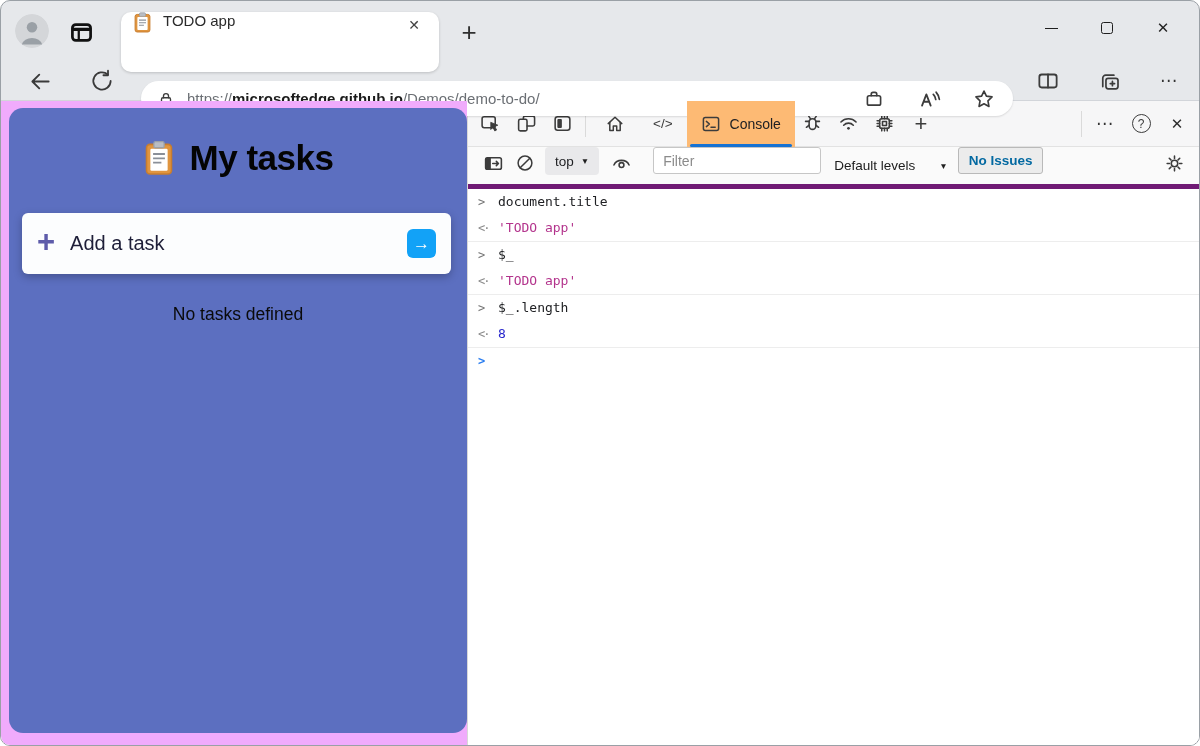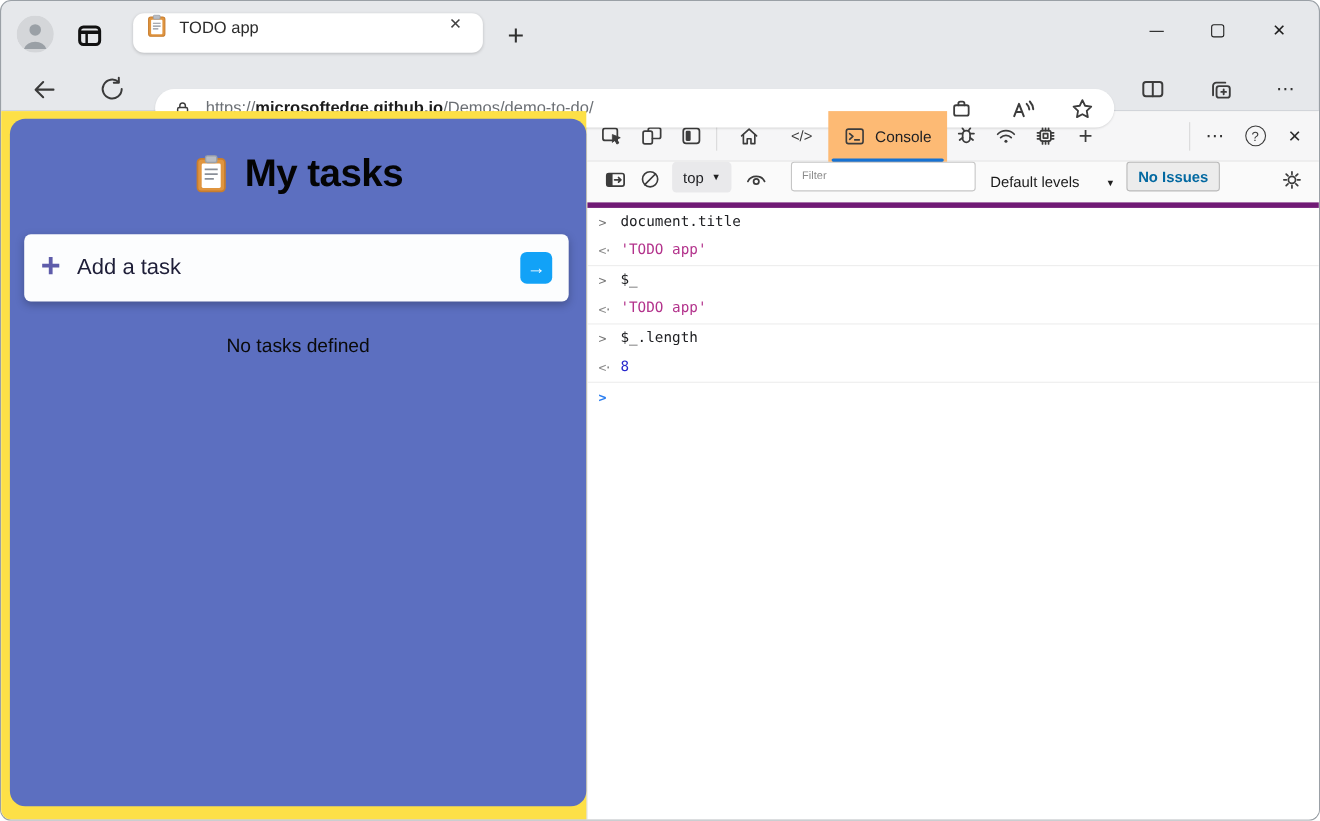--- a/index.html
+++ b/index.html
@@ -6,22 +6,22 @@
   html,body { width:1200px; height:746px; background:#fff; font-family:"Liberation Sans","DejaVu Sans",sans-serif; }
   button { background:none; border:none; font-family:inherit; cursor:pointer; padding:0; }
 
   .window { position:absolute; inset:0; border:1px solid #9aa0a6; border-radius:10px; overflow:hidden;
             background:#e6e8eb; display:flex; flex-direction:column; }
 
   
   .titlebar { height:60px; position:relative; flex:none; }
   .avatar-btn { position:absolute; left:14px; top:13px; width:34px; height:34px; border-radius:50%; overflow:hidden; }
   .ws-btn { position:absolute; left:66px; top:17px; width:28px; height:28px; display:flex; align-items:center; justify-content:center; }
-  .tab { position:absolute; left:120px; top:11px; width:318px; height:36px; background:#fff; border-radius:10px;
-         box-shadow:0 1px 3px rgba(0,0,0,.18); display:flex; align-items:flex-end; padding:14px 12px; }
+  .tab { position:absolute; left:120px; top:11px; width:318px; height:60px; background:#fff; border-radius:10px;
+         box-shadow:0 1px 3px rgba(0,0,0,.18); display:flex; align-items:flex-start; padding:0 12px; }
   .tab-fav { margin-right:11px; display:flex; }
   .tab-title { flex:1; font-size:15px; color:#2b2b2b; white-space:nowrap; overflow:hidden; }
   .tab-close { width:26px; height:26px; font-size:14px; color:#424242; border-radius:4px; }
   .newtab { position:absolute; left:452px; top:15px; width:32px; height:32px; font-size:26px; font-weight:300; color:#303030; line-height:30px; }
   .wincontrols { position:absolute; right:8px; top:4px; display:flex; }
   .wc-btn { width:56px; height:46px; display:flex; align-items:center; justify-content:center; color:#1f1f1f; font-size:15px; }
   .min-glyph { display:block; width:13px; border-top:1.6px solid #1f1f1f; }
   .max-glyph { display:block; width:12px; height:12px; border:1.5px solid #1f1f1f; border-radius:2.5px; }
 
   
@@ -29,21 +29,21 @@
   .nav-btn { position:absolute; top:5px; width:30px; height:30px; display:flex; align-items:center; justify-content:center; }
   .addressbar { position:absolute; left:140px; top:20px; width:872px; height:35px; border-radius:18px; background:#fff;
                 box-shadow:0 1px 2px rgba(0,0,0,.12); display:flex; align-items:center; padding:0 18px 0 16px; }
   .url { font-size:15px; color:#6b6f74; margin-left:12px; flex:1; white-space:nowrap; overflow:hidden; }
   .url .strong { color:#1c1c1c; font-weight:700; }
   .pill-icons { display:flex; align-items:center; gap:32px; }
   .pill-icon { display:flex; }
 
   
   .content { flex:1; display:flex; min-height:0; background:#fff; }
-  .page { width:532px; flex:none; position:relative; background:#fde047; }
+  .page { width:466px; flex:none; position:relative; background:#f0abfc; }
   .todo-card { position:absolute; left:8px; top:7px; right:0; bottom:12px; background:#5c6fc0; border-radius:14px; }
   .app-header { display:flex; justify-content:center; align-items:center; gap:15px; padding-top:30px; }
   .app-title { font-size:35px; font-weight:800; color:#040404; letter-spacing:-.5px; }
   .add-row { position:absolute; left:13px; right:16px; top:105px; height:61px; background:#fcfdfe; border-radius:6px;
              box-shadow:0 3px 8px rgba(0,0,0,.25); display:flex; align-items:center; padding:0 15px; }
   .plus-glyph { color:#5e5caa; font-size:31px; font-weight:700; line-height:28px; margin-right:15px; margin-top:-4px; }
   .add-label { flex:1; font-size:20px; color:#1e1e38; }
   .go-btn { width:29px; height:29px; border-radius:6px; background:#12a2f7; color:#fff; font-size:17px; font-weight:700;
             display:flex; align-items:center; justify-content:center; }
   .empty-msg { position:absolute; top:196px; width:100%; text-align:center; font-size:17.5px; color:#0a0a0a; }
@@ -62,21 +62,21 @@
   .help-circle { width:19px; height:19px; border:1.5px solid #3c3c3c; border-radius:50%; display:flex; align-items:center; justify-content:center;
                  font-size:12px; color:#3c3c3c; }
   .x-glyph { font-size:15px; color:#2c2c2c; }
   .dt-right { margin-left:auto; display:flex; align-items:center; }
 
   .dt-toolbar { height:42px; flex:none; background:#fafafa; border-bottom:5px solid #701a75; display:flex; padding:0 9px; }
   .tb-ibtn { width:32px; height:32px; display:flex; align-items:center; justify-content:center; color:#3c3c3c; }
   .context { background:#e9e9eb; border-radius:4px; height:28px; display:flex; align-items:center; gap:7px; padding:0 10px;
              font-size:13.5px; color:#202124; margin-left:4px; }
   .caret { font-size:8.5px; color:#1f1f1f; }
-  .filter-input { width:168px; height:27px; border:1px solid #c6c6c6; border-radius:3px; padding:0 9px; font-size:10px;
+  .filter-input { width:168px; height:27px; border:1px solid #c6c6c6; border-radius:3px; padding:0 9px; font-size:14px;
                   color:#333; background:#fff; margin-left:16px; font-family:inherit; }
   .filter-input::placeholder { color:#8b8b8b; }
   .levels { display:flex; align-items:center; gap:24px; font-size:13.5px; color:#1b1b1b; margin-left:13px; background:none; }
   .no-issues { height:27px; padding:0 10px; background:#ececec; border:1px solid #b9b9b9; border-radius:3px; font-size:13.5px;
                color:#0369a1; margin-left:10px;font-weight:bold; }
   .gear-btn { margin-left:auto; }
 
   .dt-console { flex:1; overflow:hidden; font-family:"DejaVu Sans Mono","Liberation Mono",monospace; font-size:13px; color:#202124; }
   .c-group { border-bottom:1px solid #ededed; }
   .c-row { display:flex; align-items:flex-start; gap:10px; padding:5px 10px; line-height:16px; }

